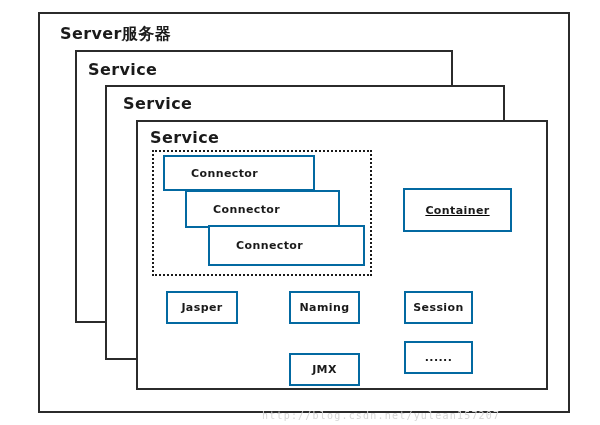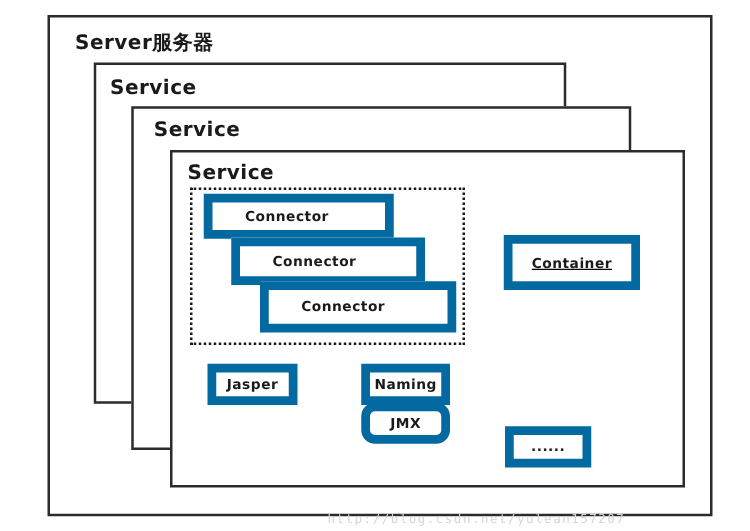--- a/index.html
+++ b/index.html
@@ -39,21 +39,21 @@
   .dotted-group {
     position: absolute;
     box-sizing: border-box;
     border: 2px dotted #1a1a1a;
     background: transparent;
   }
   .node {
     position: absolute;
     box-sizing: border-box;
     background: #ffffff;
-    border: 7px solid #0369a1;
+    border: 2px solid #0369a1;
     display: flex;
     align-items: center;
   }
   .node-label {
     font-size: 11px;
     font-weight: bold;
     color: #1a1a1a;
     letter-spacing: 0.4px;
     white-space: nowrap;
   }
@@ -111,23 +111,26 @@
   </div>
 
   <div class="node center" style="left:289px; top:291px; width:71px; height:33px;">
     <span class="node-label">Naming</span>
   </div>
 
   <div class="node center" style="left:166px; top:291px; width:72px; height:33px;">
     <span class="node-label">Jasper</span>
   </div>
 
+  <div class="node center" style="left:404px; top:291px; width:69px; height:33px;">
+    <span class="node-label">Session</span>
+  </div>
 
 
-  <div class="node center" style="left:289px; top:322px; width:71px; height:33px;border-radius:11px;">
+  <div class="node center" style="left:289px; top:353px; width:71px; height:33px;">
     <span class="node-label">JMX</span>
   </div>
 
   <div class="node center" style="left:404px; top:341px; width:69px; height:33px;">
     <span class="node-label">......</span>
   </div>
 
   <div class="watermark" style="left:262px; top:410px;">http://blog.csdn.net/yulean157207</div>
 
 </div>

